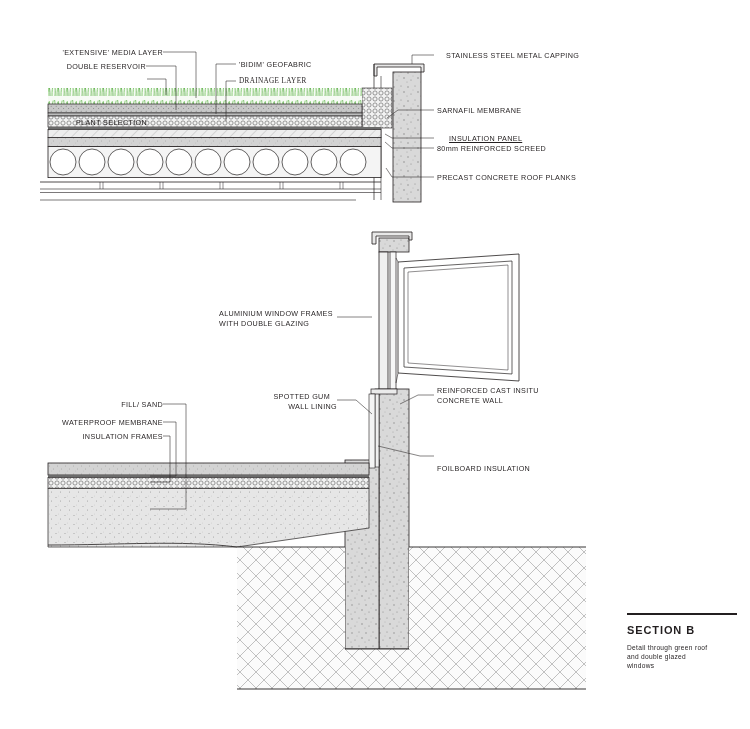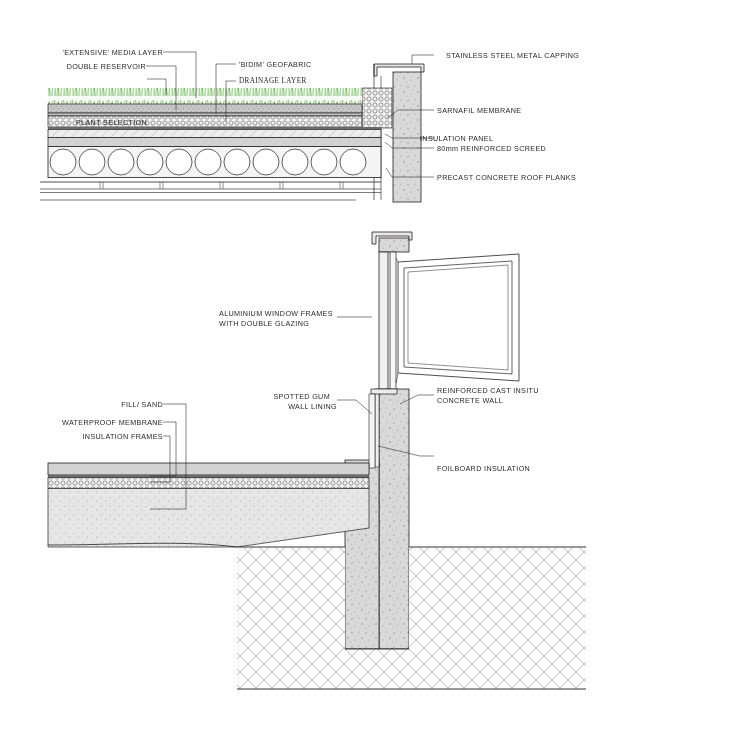--- a/index.html
+++ b/index.html
@@ -224,30 +224,37 @@
 
   <div class="lbl r" style="left:6px;  top:48px;  width:157px;">'EXTENSIVE' MEDIA LAYER</div>
   <div class="lbl r" style="left:6px;  top:62px;  width:140px;">DOUBLE RESERVOIR</div>
   <div class="lbl r" style="left:6px;  top:75px;  width:141px;margin-top:43px;">PLANT SELECTION</div>
 
   <div class="lbl" style="left:239px; top:60px;">'BIDIM' GEOFABRIC</div>
   <div class="lbl" style="left:239px; top:77px;font-family:Liberation Serif, serif;">DRAINAGE LAYER</div>
 
   <div class="lbl" style="left:437px; top:51px;margin-left:9px;">STAINLESS STEEL METAL CAPPING</div>
   <div class="lbl" style="left:437px; top:106px;text-align:center;">SARNAFIL MEMBRANE</div>
-  <div class="lbl" style="left:420px; top:134px;">INSULATION PANEL</div>
+  <div class="lbl" style="left:449px; top:134px;text-decoration:underline;">INSULATION PANEL</div>
   <div class="lbl" style="left:437px; top:144px;">80mm REINFORCED SCREED</div>
   <div class="lbl" style="left:437px; top:173px;">PRECAST CONCRETE ROOF PLANKS</div>
 
   <div class="lbl r" style="left:6px; top:400px; width:157px;">FILL/ SAND</div>
   <div class="lbl r" style="left:6px; top:418px; width:157px;">WATERPROOF MEMBRANE</div>
   <div class="lbl r" style="left:6px; top:432px; width:157px;">INSULATION FRAMES</div>
 
   <div class="lbl" style="left:219px; top:309px;">ALUMINIUM WINDOW FRAMES</div>
   <div class="lbl" style="left:219px; top:319px;">WITH DOUBLE GLAZING</div>
   <div class="lbl r" style="left:198px; top:392px; width:132px;">SPOTTED GUM</div>
   <div class="lbl r" style="left:205px; top:402px; width:132px;">WALL LINING</div>
 
   <div class="lbl" style="left:437px; top:386px;">REINFORCED CAST INSITU</div>
   <div class="lbl" style="left:437px; top:396px;">CONCRETE WALL</div>
   <div class="lbl" style="left:437px; top:452px;margin-top:12px;">FOILBOARD INSULATION</div>
 
+  <div class="title-block">
+    <div class="rule"></div>
+    <div class="sect">SECTION B</div>
+    <div class="desc">Detail through green roof
+and double glazed
+windows</div>
+  </div>
 </div>
 
 </body></html>

